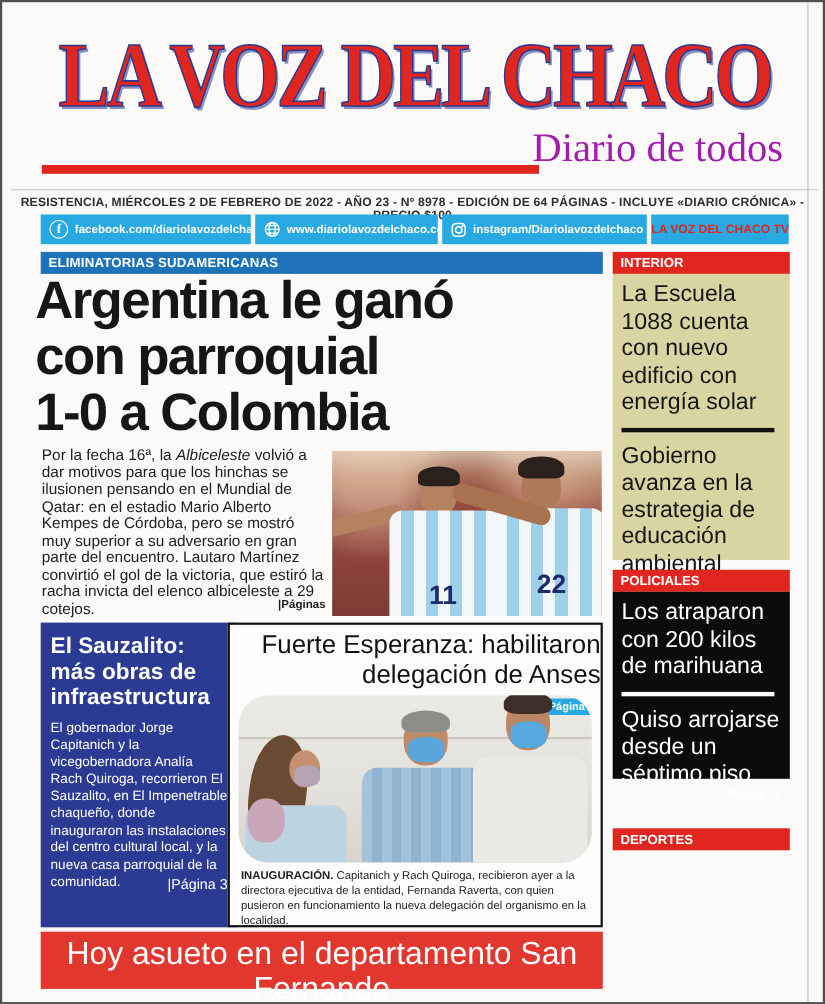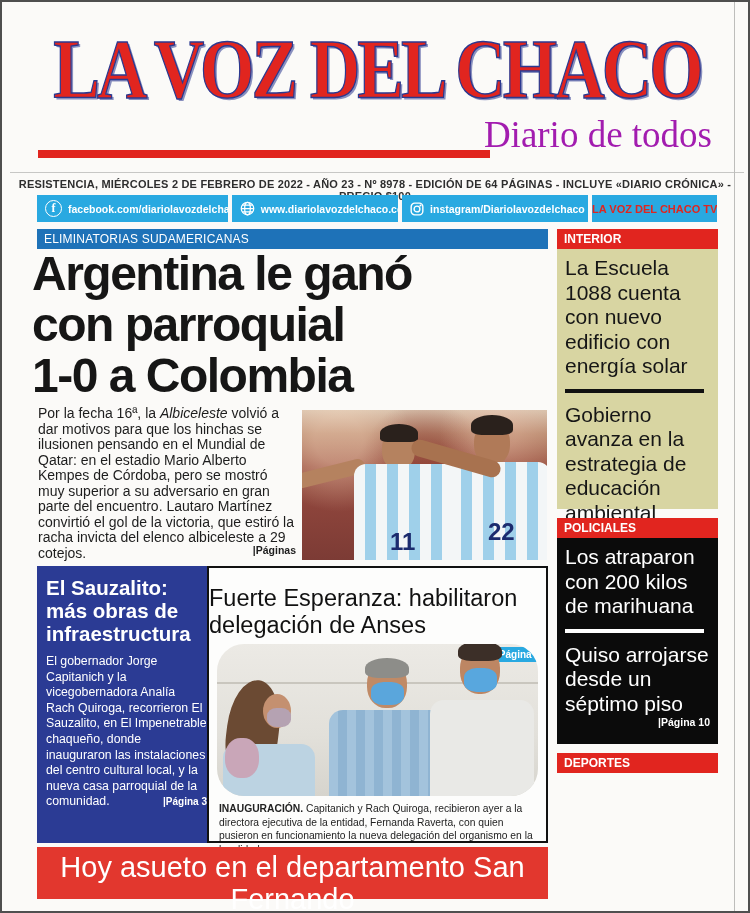--- a/index.html
+++ b/index.html
@@ -27,21 +27,21 @@
     padding:0 8px;font-size:10.5px;font-weight:bold;white-space:nowrap;overflow:hidden;}
   .si-fb{flex:193 0 0;} .si-web{flex:166 0 0;} .si-ig{flex:188 0 0;}
   .si-tv{flex:120 0 0;justify-content:center;color:#e1251f;font-size:11px;}
   .icon-fb{display:inline-block;width:15px;height:15px;border:1.5px solid #fff;border-radius:50%;
     text-align:center;line-height:14px;font-family:"Liberation Serif",serif;font-weight:bold;
     font-size:12px;color:#fff;flex:none;}
   .icon-svg{flex:none;display:inline-flex;}
 
   
   .kicker{position:absolute;top:227px;left:35px;width:511px;height:20px;background:#1e72b8;
-    color:#fff;font-size:12px;font-weight:normal;line-height:20px;padding-left:7px;
+    color:#fff;font-size:12px;font-weight:bold;line-height:20px;padding-left:7px;
     box-sizing:border-box;letter-spacing:.2px;}
   .headline{position:absolute;top:246px;left:30px;width:525px;color:#161616;
     font-size:48px;line-height:51px;font-weight:bold;letter-spacing:-1.5px;}
   .lead-body{position:absolute;top:404px;left:36px;width:258px;font-size:14px;
     line-height:15.5px;color:#1d1d1d;}
   .lead-credit{position:absolute;top:542px;left:36px;width:258px;text-align:right;
     font-size:10.5px;font-weight:bold;color:#1d1d1d;}
 
   
   .photo-main{position:absolute;top:408px;left:300px;width:245px;height:150px;overflow:hidden;
@@ -66,26 +66,26 @@
   .t2{left:148px;top:52px;width:100px;height:98px;}
   .n2{left:186px;top:108px;}
   .arm2{position:absolute;left:108px;top:40px;width:92px;height:17px;background:#a8724f;
     border-radius:9px;transform:rotate(16deg);z-index:3;}
 
   
   .sauzalito{position:absolute;top:564px;left:35px;width:179px;height:277px;background:#2b3b94;
     color:#fff;box-sizing:border-box;padding:10px 9px 6px;}
   .sz-title{font-size:20.5px;line-height:23px;font-weight:bold;margin-bottom:9px;}
   .sz-body{font-size:12.3px;line-height:15.6px;}
-  .sz-ref{text-align:right;font-size:10px;font-weight:bold;margin-top:-14px;}
+  .sz-ref{text-align:right;font-size:13px;font-weight:normal;margin-top:-14px;}
 
   
   .fuerte{position:absolute;top:564px;left:205px;width:341px;height:277px;background:#fdfdfc;
     border:2px solid #111;box-sizing:border-box;}
-  .fe-headline{margin-top:17px;text-align:left;font-size:23.5px;line-height:27px;color:#111;}
+  .fe-headline{margin-top:5px;text-align:right;font-size:23.5px;line-height:27px;color:#111;}
   .fe-photo{position:relative;margin:5px 8px 4px;height:152px;overflow:hidden;
     background:linear-gradient(180deg,#eceae5 0%,#e2e0da 60%,#d6d4cd 100%);border-radius:27px;}
   .fe-wallline{position:absolute;left:0;right:0;top:38px;height:2px;background:#c9c6be;}
   .fe-sign{position:absolute;right:50px;top:62px;color:#35aadd;font-weight:bold;font-size:28px;
     letter-spacing:1px;opacity:.9;}
   .fe-label{position:absolute;top:3px;right:-16px;background:#29a9e1;color:#fff;font-size:10px;
     font-weight:bold;padding:2px 14px 2px 6px;}
   .fg{position:absolute;}
   .w-hair{position:absolute;left:4px;top:2px;width:52px;height:98px;background:#6b4a33;
     border-radius:50% 50% 40% 40%;transform:rotate(7deg);}
@@ -117,21 +117,21 @@
 
   
   .sec-label{position:absolute;left:555px;width:161px;height:20px;background:#e1251f;color:#fff;
     font-size:12px;font-weight:bold;line-height:20px;padding-left:7px;box-sizing:border-box;}
   .sec-box{position:absolute;left:555px;width:161px;box-sizing:border-box;padding:7px 8px;}
   .sec-h{font-size:21px;line-height:24.5px;font-weight:400;}
   .sec-div{height:4px;margin:10px 6px 10px 0;}
   .sec-ref{text-align:right;font-size:10.5px;font-weight:bold;}
   .lbl-interior{top:227px;} .box-interior{top:247px;height:260px;background:#d8d5a2;color:#161616;}
   .box-interior .sec-div{background:#111;}
-  .lbl-policiales{top:516px;} .box-policiales{top:536px;height:206px;background:#0b0b0b;color:#fff;}
+  .lbl-policiales{top:516px;} .box-policiales{top:536px;height:170px;background:#0b0b0b;color:#fff;}
   .box-policiales .sec-div{background:#fff;}
   .lbl-deportes{top:751px;} .box-deportes{top:771px;height:119px;background:#29a9e1;color:#fff;}
 </style>
 </head>
 <body>
 
 <div id="page">
 
   <div class="masthead-title">LA VOZ DEL CHACO</div>
   <div class="tagline">Diario de todos</div>

